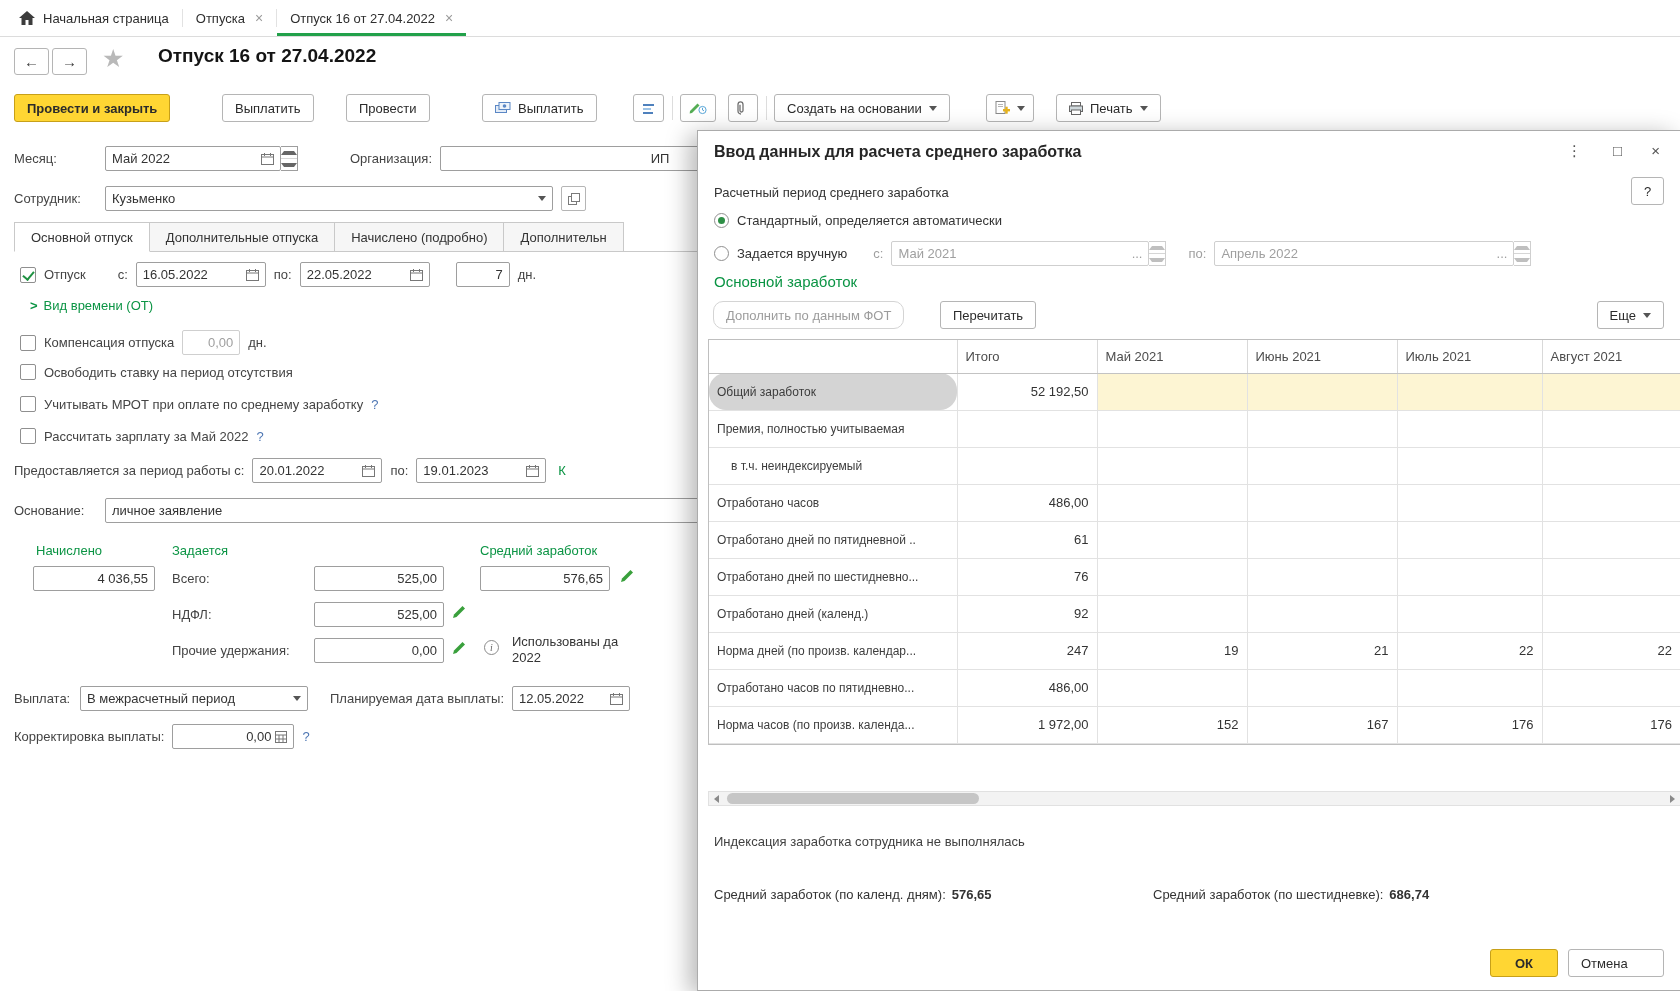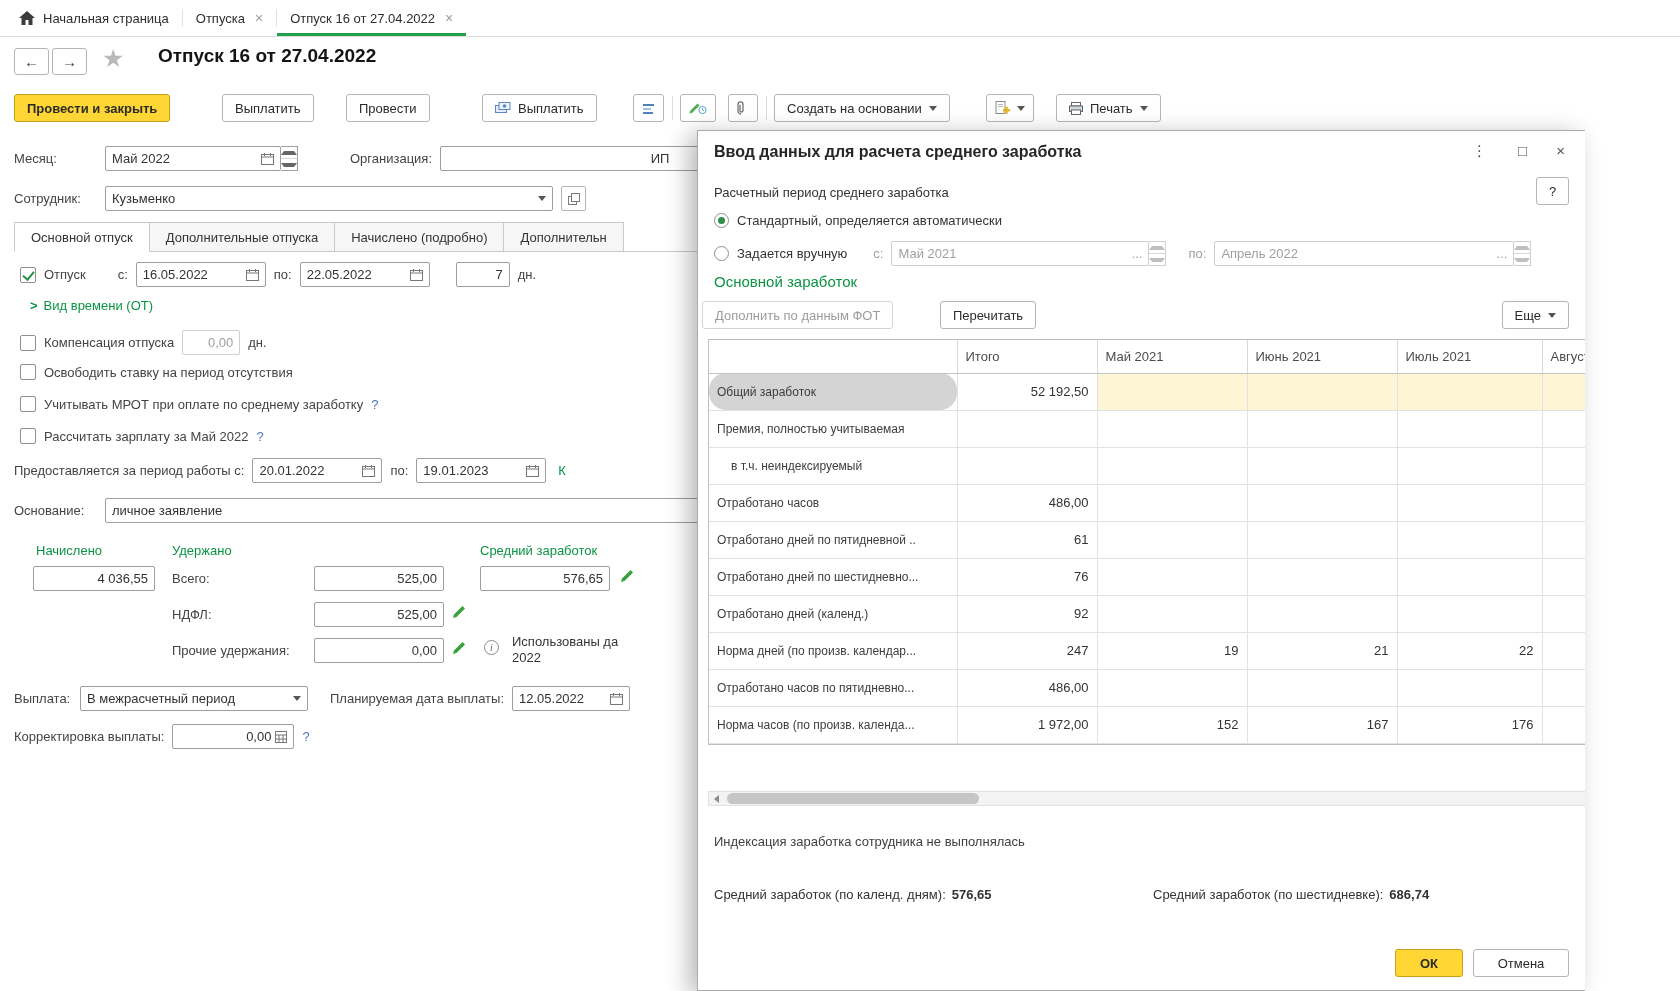--- a/index.html
+++ b/index.html
@@ -65,21 +65,21 @@
   .infoc{width:15px;height:15px;border:1px solid #8a8a8a;border-radius:50%;display:inline-flex;align-items:center;
          justify-content:center;font-size:10px;font-style:italic;color:#666;font-family:"Liberation Serif",serif;}
   
   .tabstrip{position:absolute;display:flex;z-index:2;}
   .ftab{height:30px;display:flex;align-items:center;padding:0 16px;border:1px solid #c9c9c9;border-left:none;
         background:#f6f6f6;color:#333;cursor:pointer;white-space:nowrap;}
   .ftab:first-child{border-left:1px solid #c9c9c9;}
   .ftab.active{background:#fff;border-bottom-color:#fff;}
   .hline{position:absolute;height:1px;background:#c9c9c9;z-index:1;}
   
-  .dialog{position:absolute;left:697px;top:130px;width:888px;height:861px;background:#fff;border:1px solid #ababab;
+  .dialog{position:absolute;left:697px;top:130px;width:983px;height:861px;background:#fff;border:1px solid #ababab;
           border-right:none;box-shadow:-8px 4px 22px rgba(0,0,0,.28);z-index:10;overflow:hidden;}
   .dlg-title{position:absolute;left:16px;top:12px;font-size:16px;font-weight:bold;color:#262626;white-space:nowrap;}
   .wctl{position:absolute;top:11px;font-size:15px;color:#555;cursor:pointer;}
   .note{color:#404040;white-space:nowrap;}
   
   .etable-wrap{position:absolute;left:10px;top:208px;width:973px;border:1px solid #bfbfbf;border-right:none;background:#fff;}
   table.etable{border-collapse:collapse;table-layout:fixed;width:100%;font-size:13px;}
   .etable th{height:33px;font-weight:normal;text-align:left;color:#4c4c4c;padding:0 8px;background:#fff;
              border-right:1px solid #d9d9d9;border-bottom:1px solid #c3c3c3;overflow:hidden;white-space:nowrap;}
   .etable th:nth-child(1){width:248px;}
@@ -366,21 +366,21 @@
   </div>
 
   <div class="frow" style="left:14px;top:498px;">
     <span class="lbl lblfix">Основание:</span>
     <span class="inp" style="width:600px;">
       <span class="val">личное заявление</span>
     </span>
   </div>
 
   <span class="abs gsec" style="left:36px;top:543px;">Начислено</span>
-  <span class="abs gsec" style="left:172px;top:543px;">Удержано</span>
+  <span class="abs gsec" style="left:172px;top:543px;">Задается</span>
   <span class="abs gsec" style="left:480px;top:543px;">Средний заработок</span>
 
   <span class="inp abs num" style="left:33px;top:566px;width:122px;">
     <span class="val">4 036,55</span>
   </span>
   <span class="abs lbl" style="left:172px;top:571px;">Всего:</span>
   <span class="inp abs num" style="left:314px;top:566px;width:130px;">
     <span class="val">525,00</span>
   </span>
   <span class="inp abs num" style="left:480px;top:566px;width:130px;">
@@ -498,21 +498,21 @@
             <span class="tri-u"></span>
           </span>
         <span>
             <span class="tri-d"></span>
           </span>
       </span>
     </div>
 
     <div class="abs gsec big" style="left:16px;top:142px;">Основной заработок</div>
 
-    <button class="btn disabled" style="left:4px;top:170px;">
+    <button class="btn disabled" style="left:15px;top:170px;border-radius:10px;">
       <span>Дополнить по данным ФОТ</span>
     </button>
     <button class="btn" style="left:242px;top:170px;">
       <span>Перечитать</span>
     </button>
     <button class="btn" style="right:16px;top:170px;">
       <span>Еще</span>
       <span class="caret"></span>
     </button>
 
@@ -630,18 +630,18 @@
       <b>576,65</b>
     </div>
     <div class="frow" style="left:455px;top:756px;gap:6px;">
       <span>Средний заработок (по шестидневке):</span>
       <b>686,74</b>
     </div>
 
     <button class="btn primary" style="right:122px;top:818px;width:68px;justify-content:center;">
       <span>ОК</span>
     </button>
-    <button class="btn" style="right:16px;top:818px;width:96px;justify-content:center;">
+    <button class="btn" style="right:16px;top:818px;width:96px;">
       <span>Отмена</span>
     </button>
   </div>
 
 </div>
 
 </body></html>

